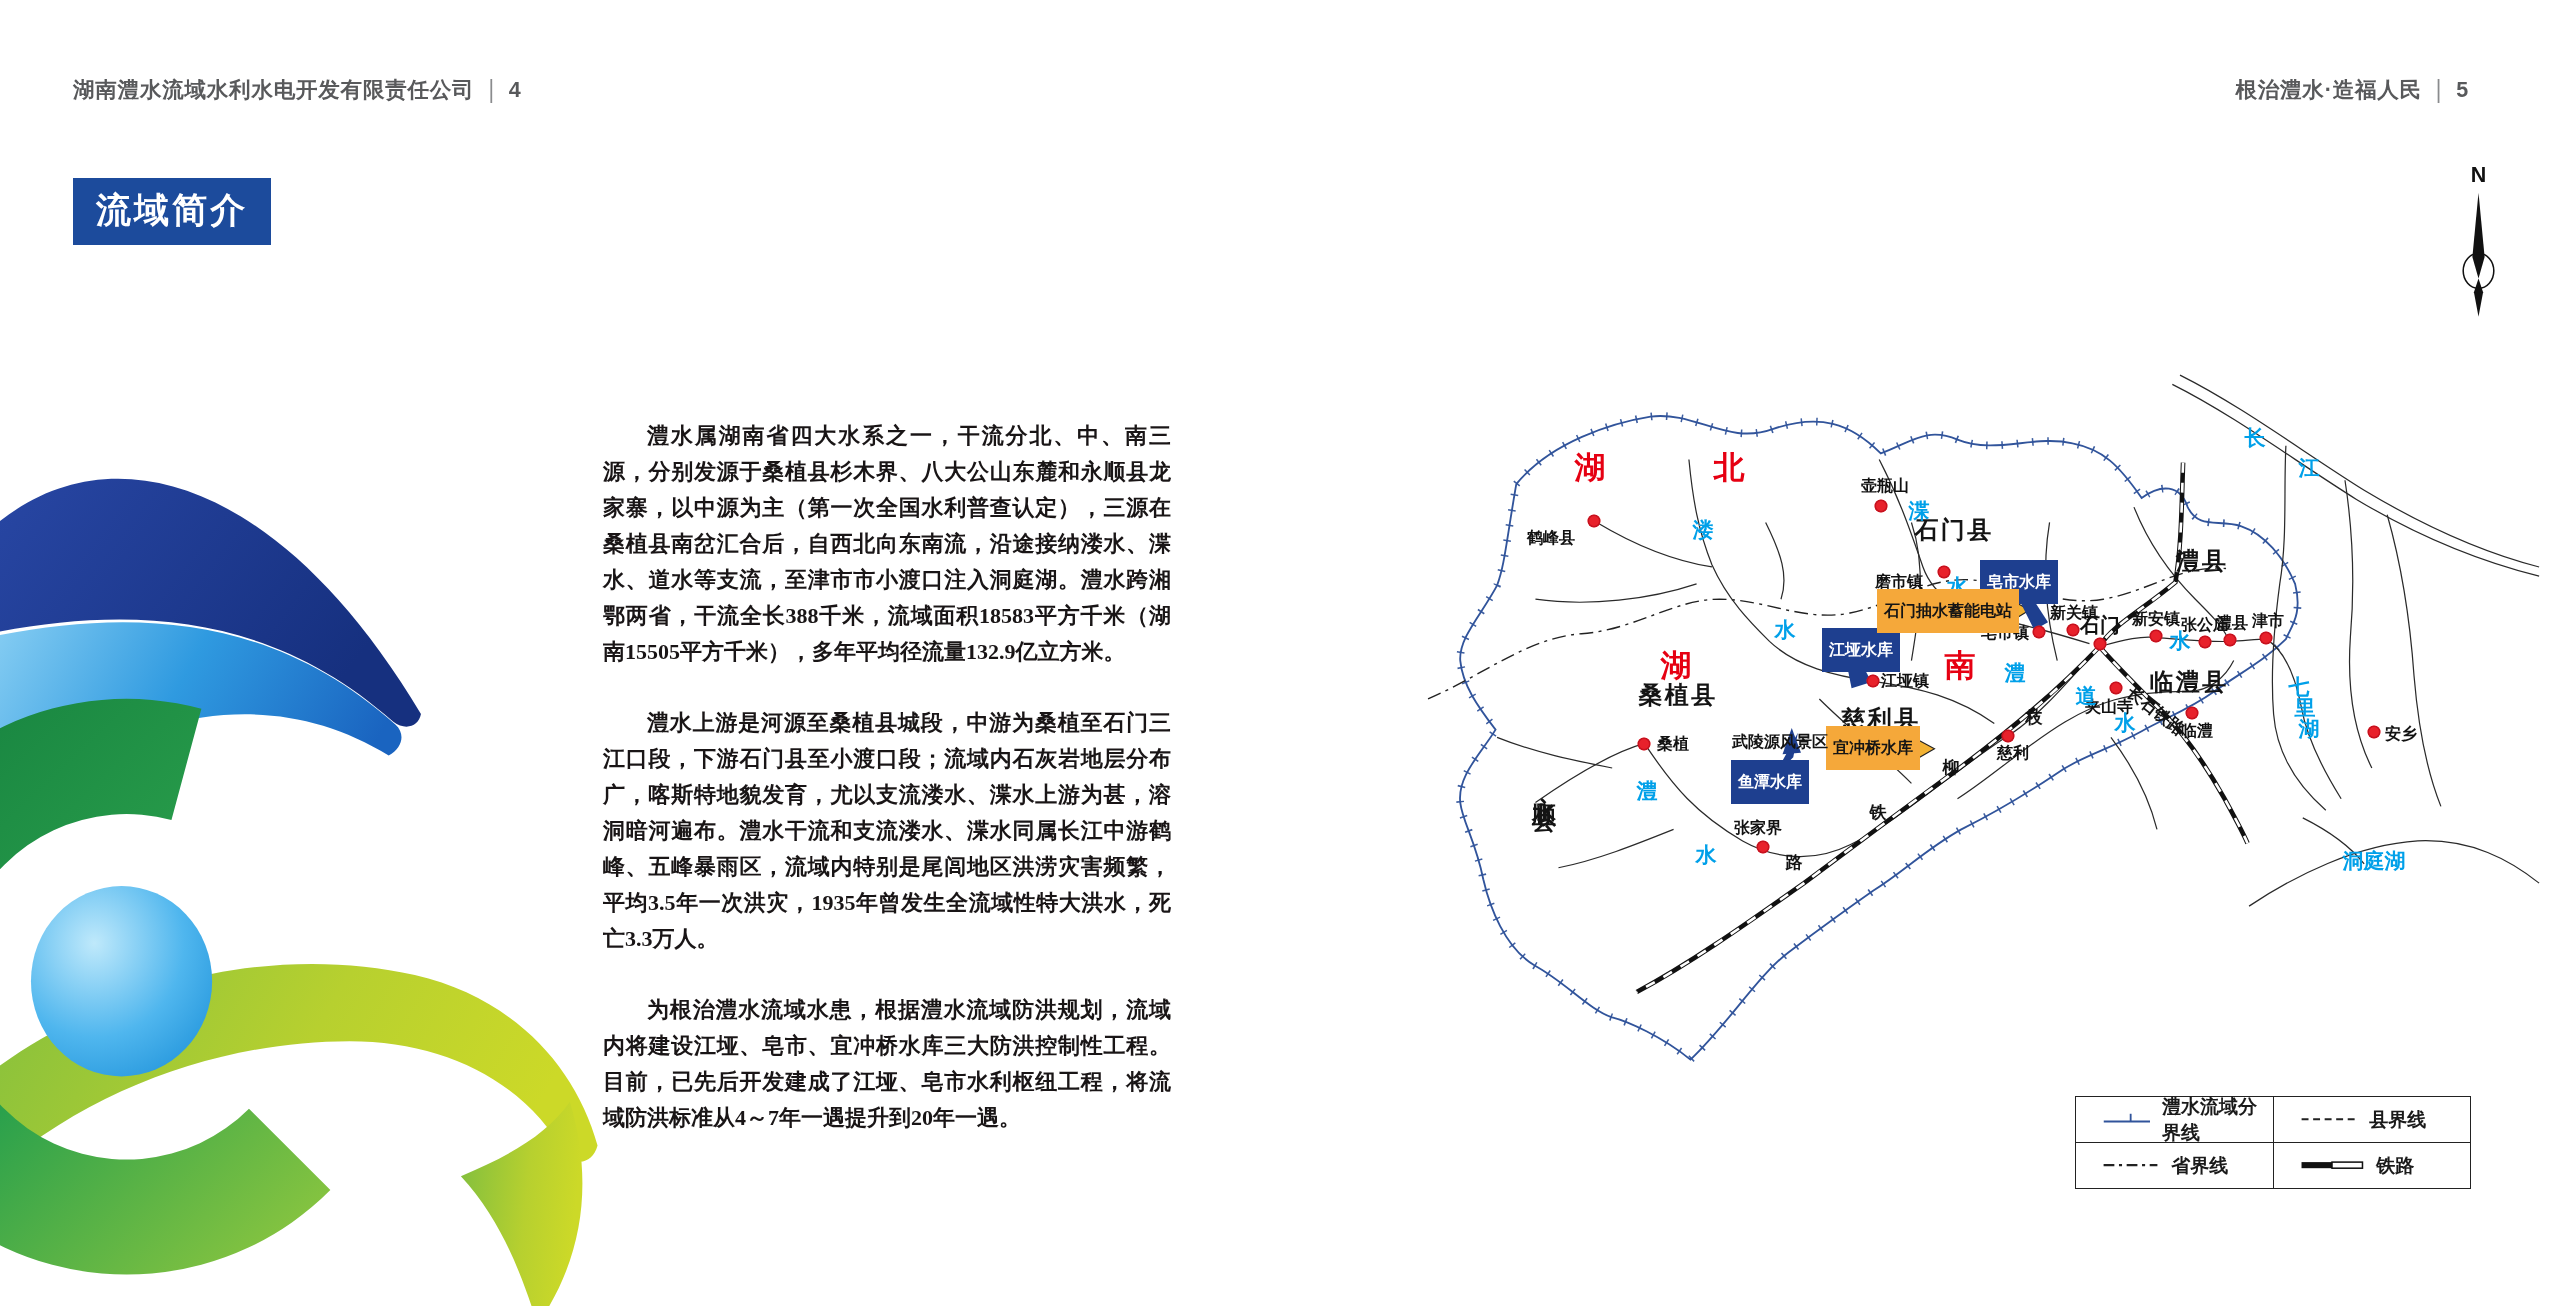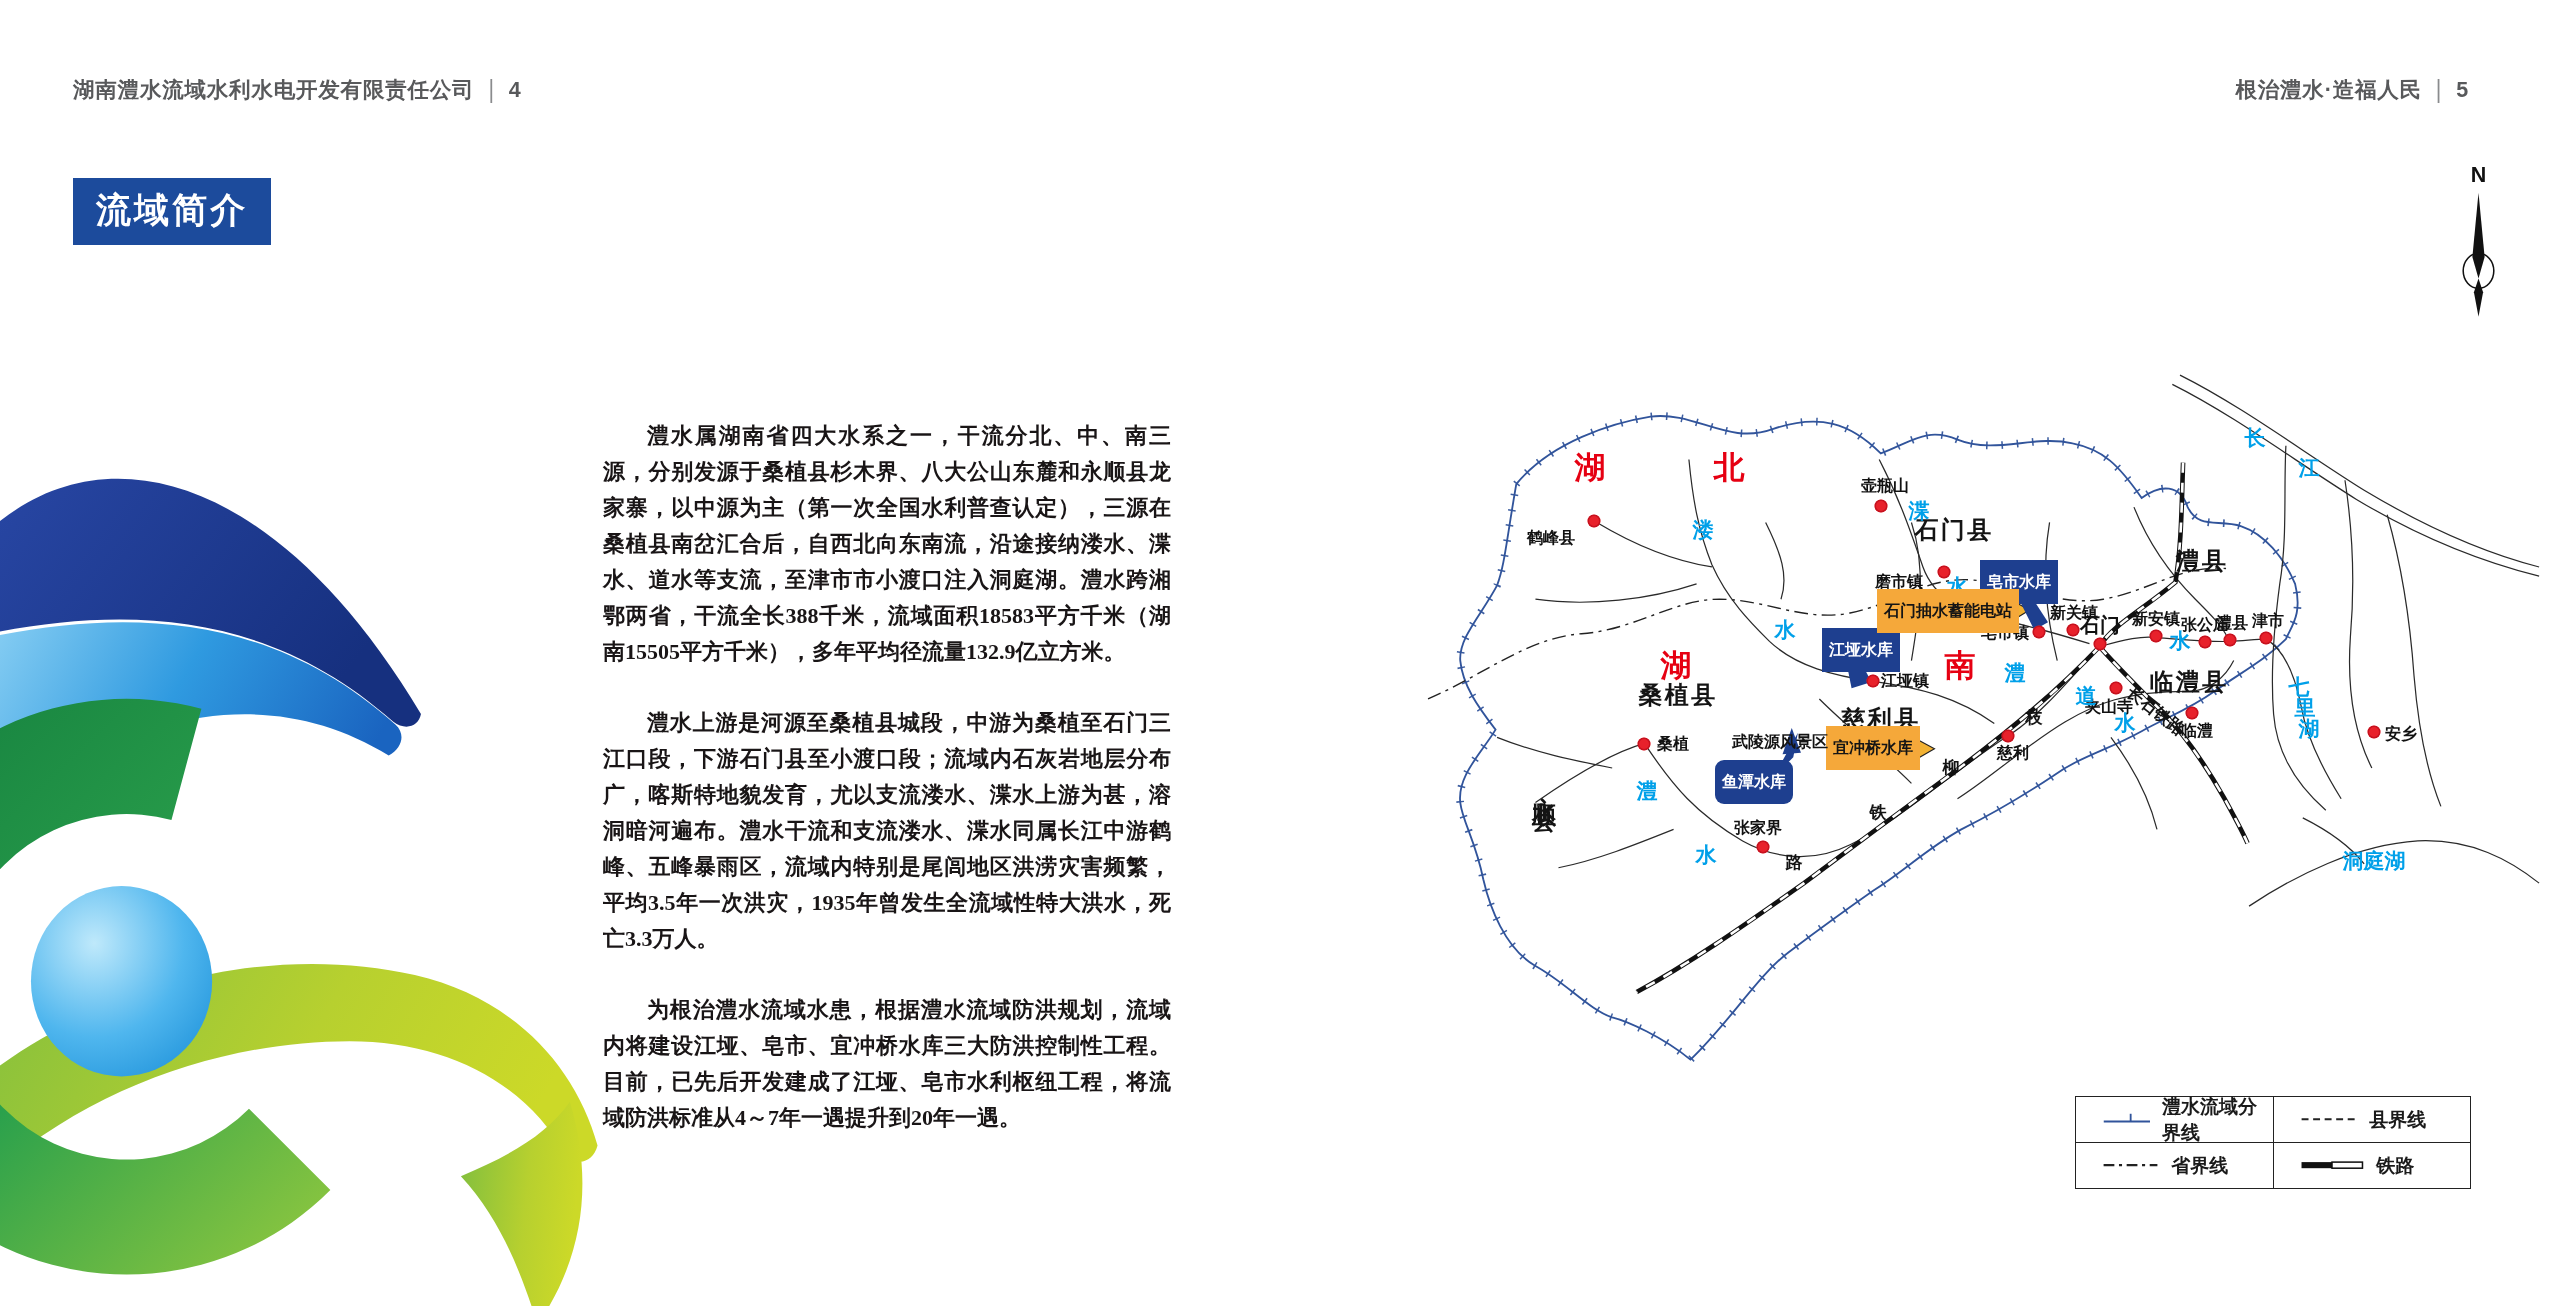--- a/index.html
+++ b/index.html
@@ -228,21 +228,21 @@
         <span class="mlab river" style="left: 666px; top: 326px;">道</span>
         <span class="mlab river" style="left: 705px; top: 353px;">水</span>
         <span class="mlab river" style="left: 835px; top: 68px;">长</span>
         <span class="mlab river" style="left: 889px; top: 98px;">江</span>
         <span class="mlab river" style="left: 879px; top: 317px;">七</span>
         <span class="mlab river" style="left: 885px; top: 338px;">里</span>
         <span class="mlab river" style="left: 889px; top: 359px;">湖</span>
         <span class="mlab river" style="left: 954px; top: 491px;">洞庭湖</span>
         <span class="mlab resv navy" style="left: 599px; top: 213px;">皂市水库</span>
         <span class="mlab resv navy" style="left: 441px; top: 281px;">江垭水库</span>
-        <span class="mlab resv navy" style="left: 334px; top: 413px; border-radius: 9px;">鱼潭水库</span>
+        <span class="mlab resv navy" style="left: 350px; top: 413px;">鱼潭水库</span>
         <span class="mlab resv orange" style="left: 528px; top: 242px;">石门抽水蓄能电站</span>
         <span class="mlab resv orange" style="left: 453px; top: 379px;">宜冲桥水库</span>
         <span class="mlab misc" style="left: 342px; top: 373px; font-size: 16px; margin-left: 18px;">武陵源风景区</span>
         <span class="mlab misc" style="left: 614px; top: 348px;">枝</span>
         <span class="mlab misc" style="left: 531px; top: 398px;">柳</span>
         <span class="mlab misc" style="left: 458px; top: 443px;">铁</span>
         <span class="mlab misc" style="left: 374px; top: 493px;">路</span>
         <span class="mlab misc" style="left: 736px; top: 342px; transform: translate(-50%, -50%) rotate(38deg);">长石铁路</span>
       </div>
   </div>

